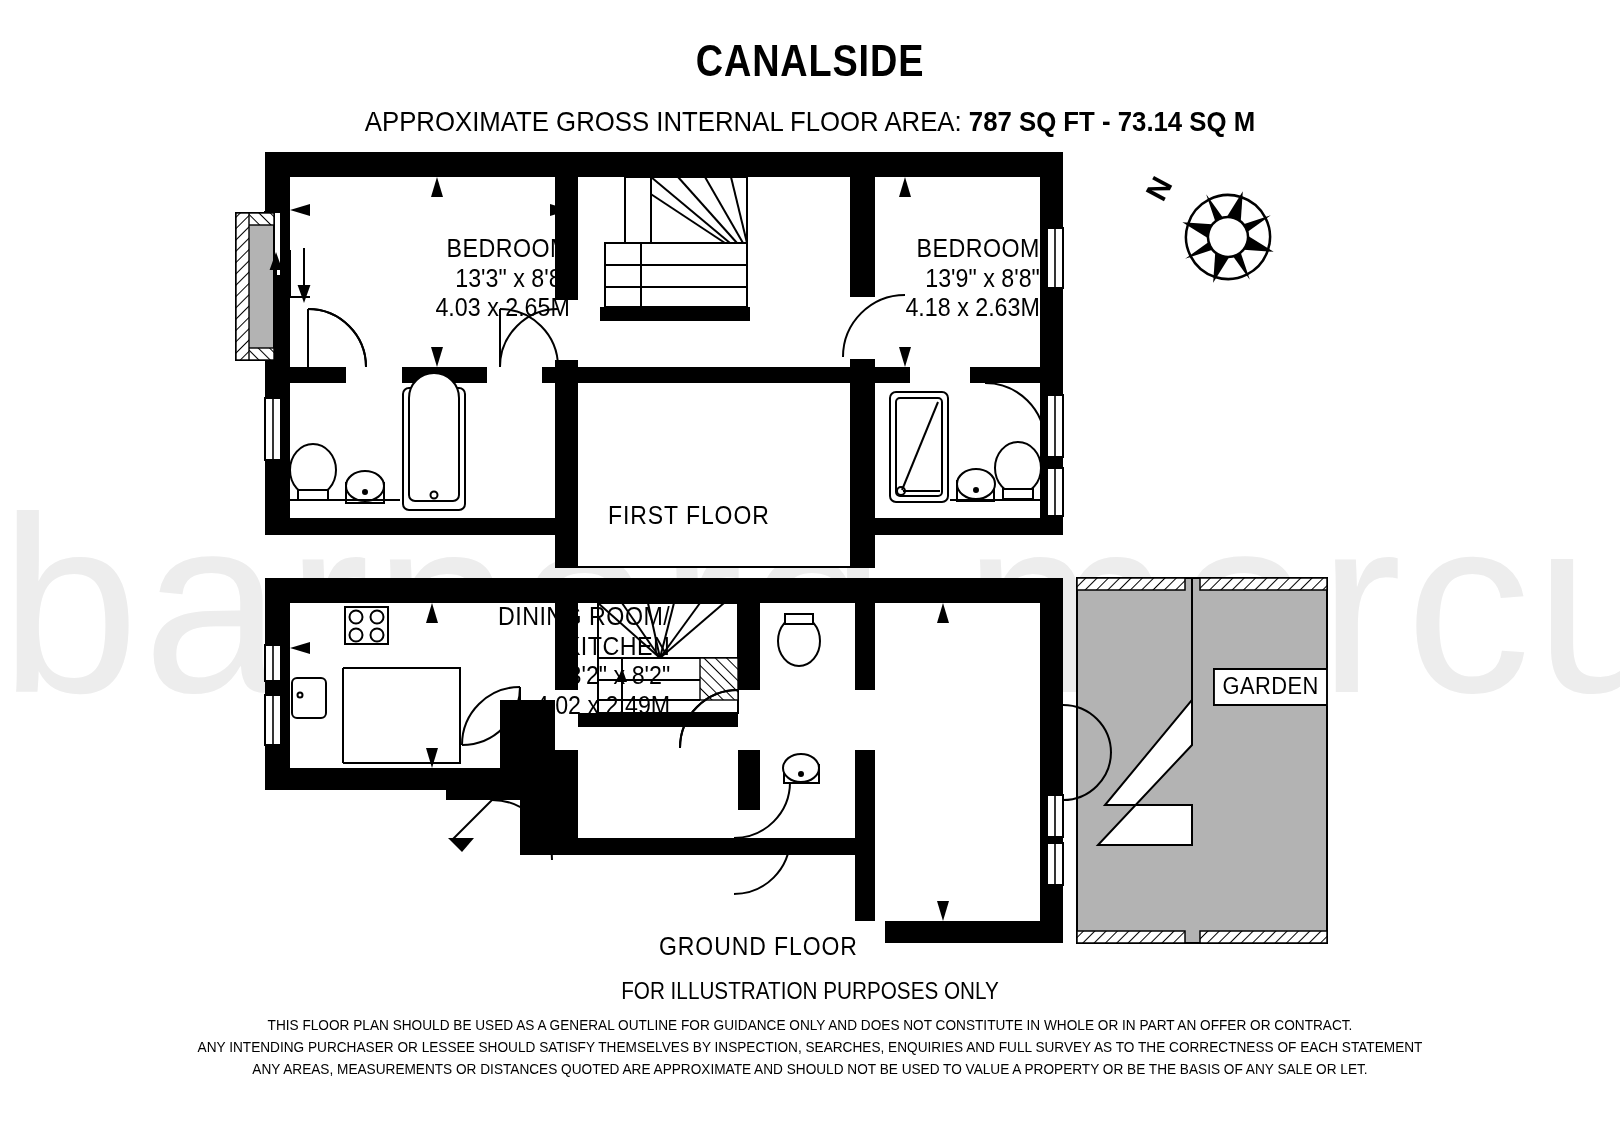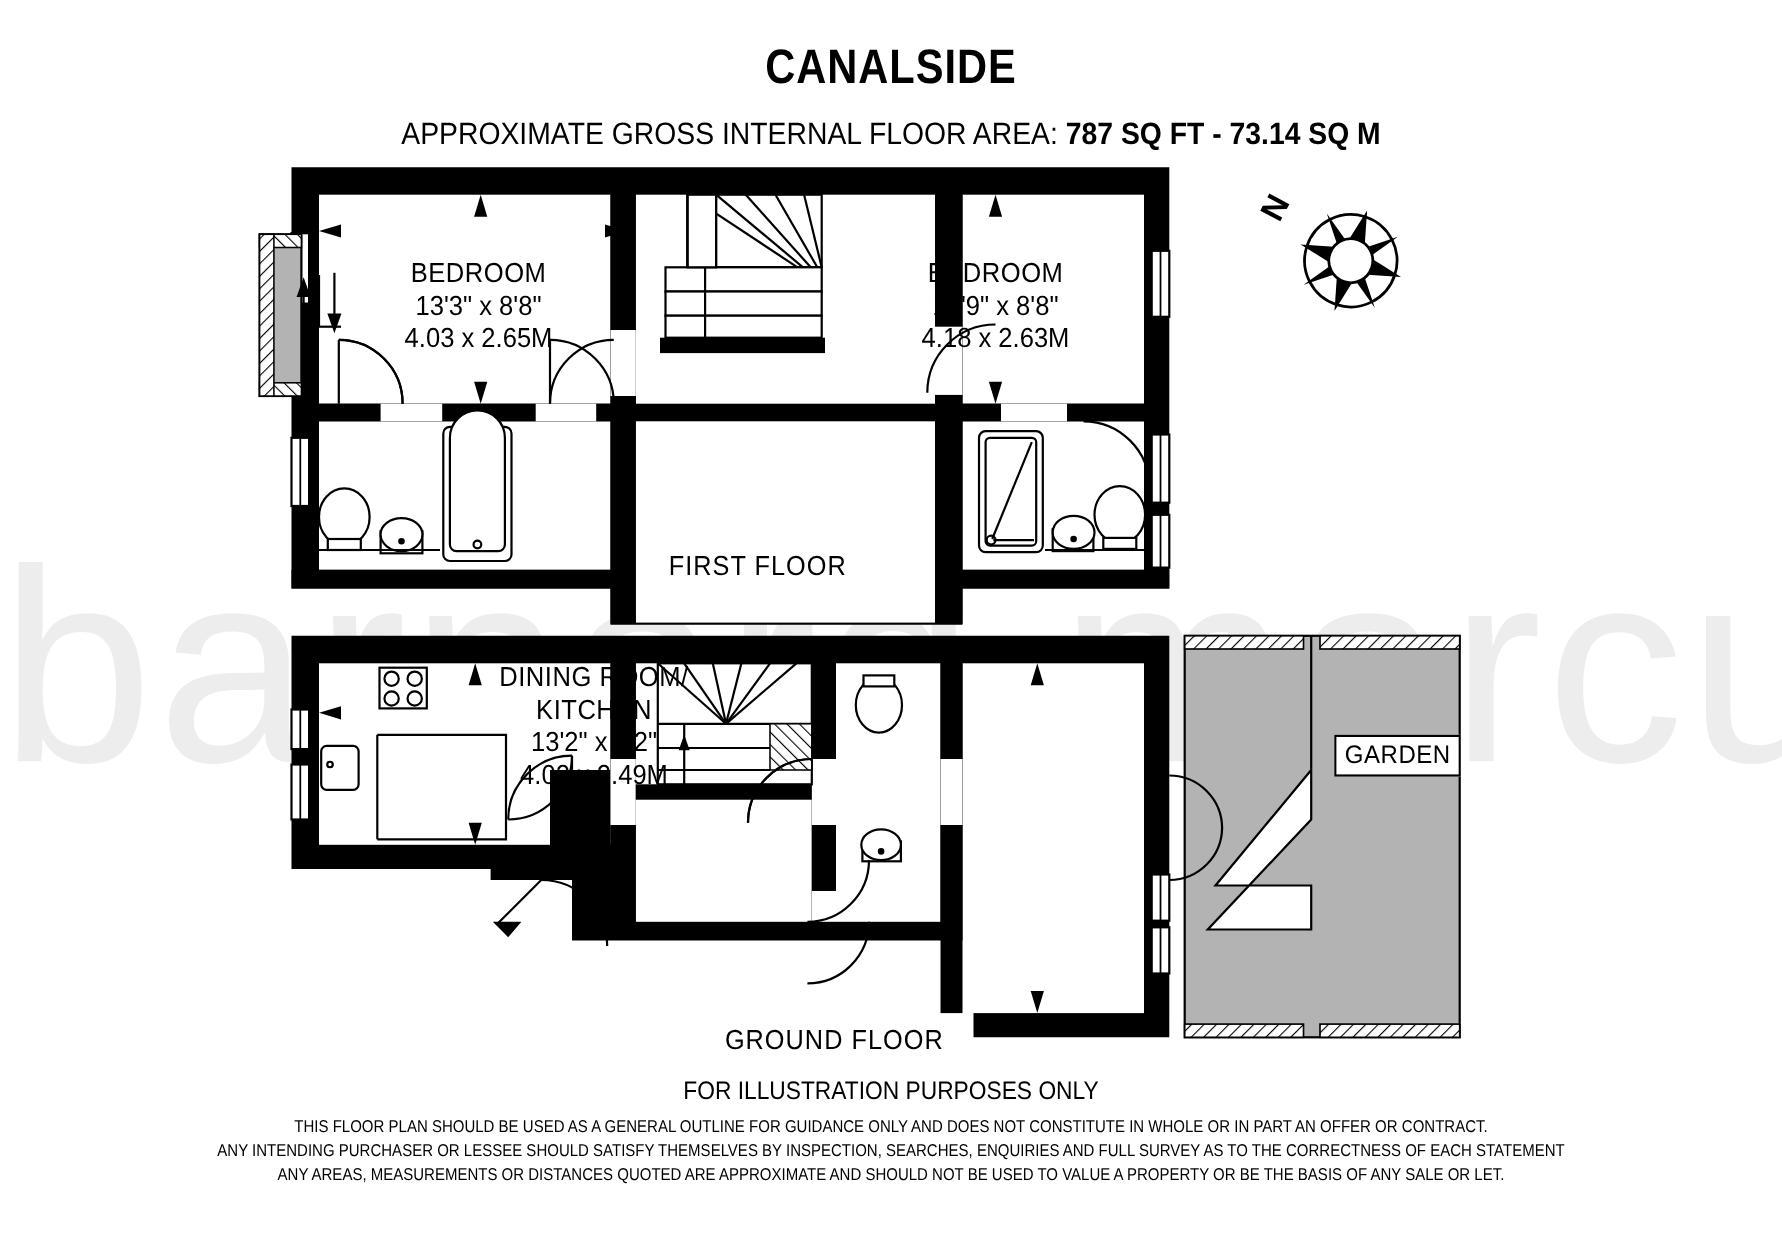--- a/index.html
+++ b/index.html
@@ -96,21 +96,21 @@
     transform: scaleX(0.88);
     z-index: 5;
   }
   #disclaimer-line-1 { top: 1016px; }
   #disclaimer-line-2 { top: 1038px; }
   #disclaimer-line-3 { top: 1060px; }
 
   
   .room-label {
     position: absolute;
-    text-align: center;
+    text-align: right;
     z-index: 6;
     line-height: 1.18;
     white-space: nowrap;
   }
   .room-label .rm-name {
     display: block;
     font-size: 25px;
     letter-spacing: 0.5px;
     transform: scaleX(0.93);
   }

